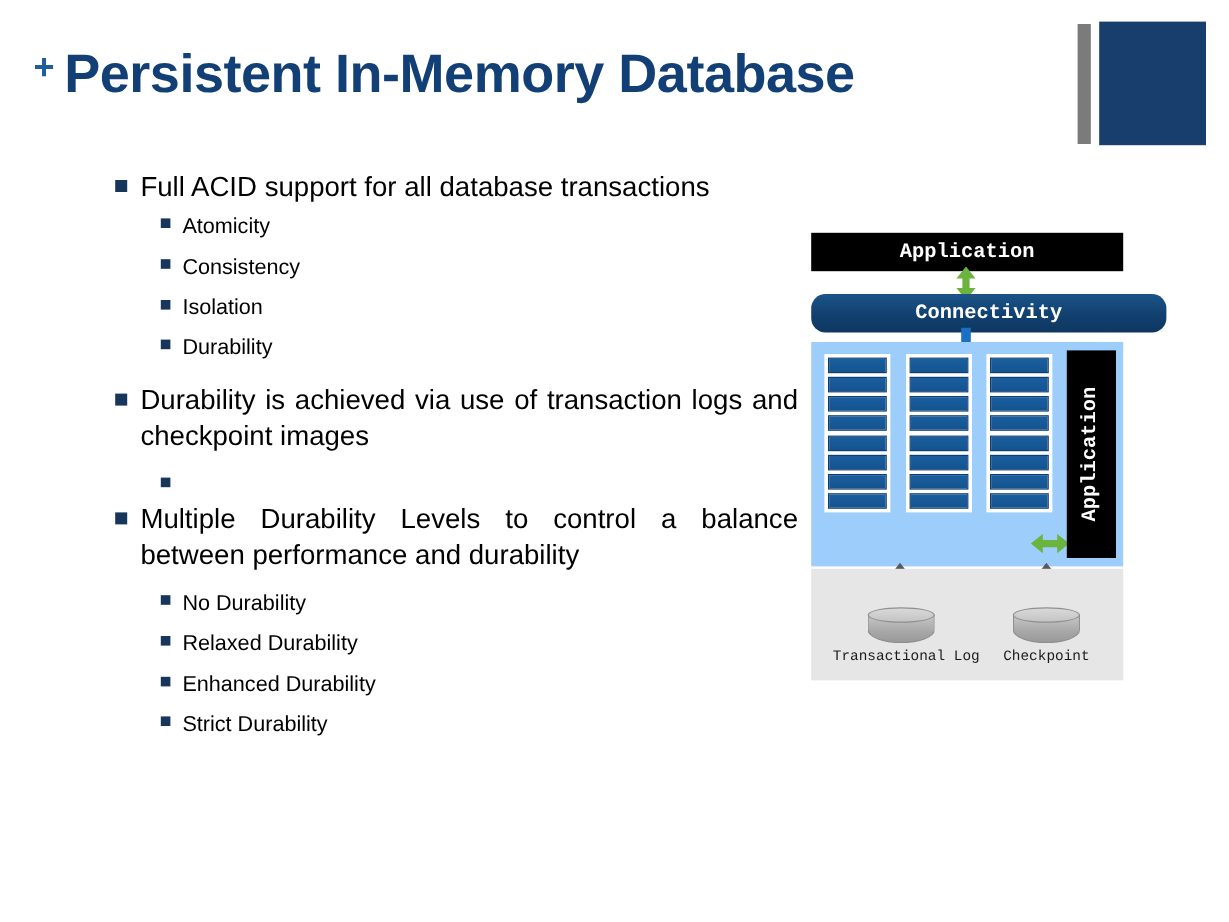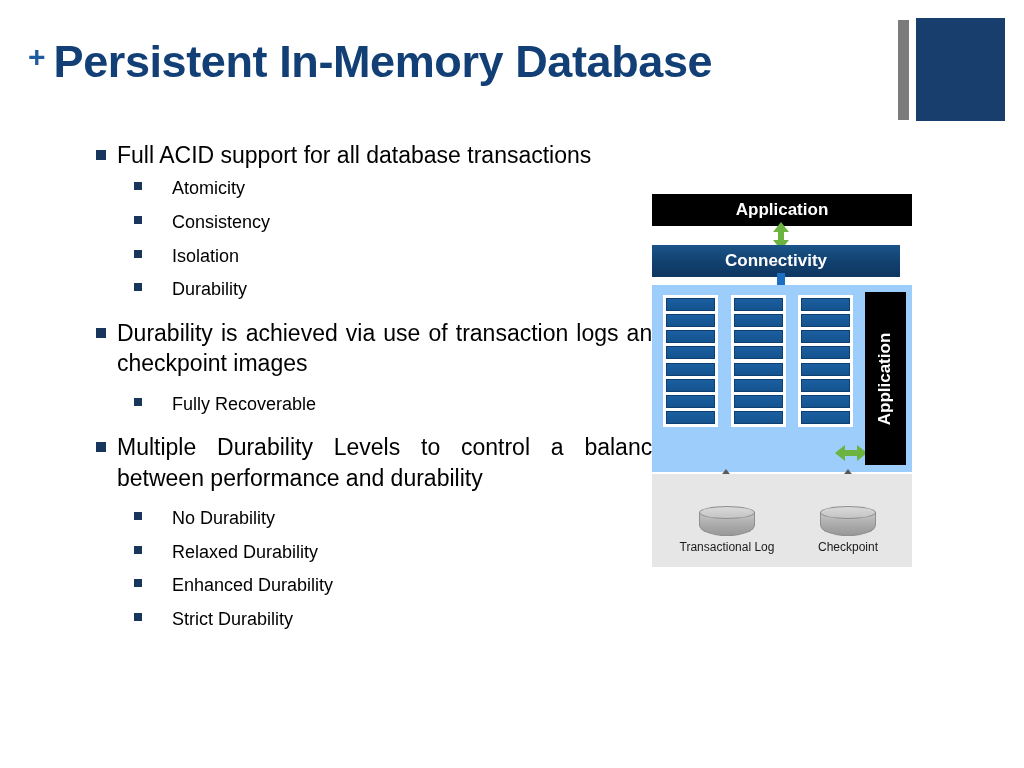--- a/index.html
+++ b/index.html
@@ -86,56 +86,57 @@
     margin-right: 12px;
   }
   .bl-1 { margin-bottom: 2px; }
   .bl-1 .marker { width: 11px; height: 11px; margin-top: 11px; }
   .bl-1 .txt { font-size: 27px; line-height: 1.28; }
 
   .bl-2 { margin-left: 34px; margin-bottom: 2px; }
   .bl-2 .marker { width: 10px; height: 10px; margin-top: 10px; margin-right: 11px; }
   .bl-2 .txt { font-size: 23px; line-height: 1.32; }
 
-  .bl-3 { margin-left: 72px; margin-bottom: 0px; gap: 20px; }
+  .bl-3 { margin-left: 72px; margin-bottom: 0px; }
   .bl-3 .marker { width: 8px; height: 8px; margin-top: 10px; margin-right: 10px; }
   .bl-3 .txt { font-size: 18px; line-height: 1.87; }
 
   .just .txt {
     text-align: justify;
     text-align-last: left;
     width: 548px;
   }
   .spacer-sm { height: 7px; }
   .spacer-md { height: 11px; }
 
   
   .diagram {
     position: absolute;
-    left: 652px;
+    left: 676px;
     top: 194px;
     width: 260px;
     height: 373px;
+    font-family: Liberation Mono, monospace;
   }
   .d-app-top {
     position: absolute;
     left: 0; top: 0;
     width: 260px; height: 32px;
     background: #000000;
     display: flex; align-items: center; justify-content: center;
   }
   .d-app-top span {
     color: #ffffff; font-size: 17px; font-weight: bold;
   }
   .d-conn {
     position: absolute;
     left: 0; top: 51px;
-    width: 248px; height: 32px;
+    width: 296px; height: 32px;
     background: linear-gradient(180deg, #1b5488 0%, #11406f 55%, #0e3761 100%);
-    display: flex; align-items: center; justify-content: center;
+    display: flex; align-items: center; justify-content: center; border-radius: 12px;
   }
   .d-conn span {
     color: #ffffff; font-size: 17px; font-weight: bold;
   }
   .d-mem {
     position: absolute;
     left: 0; top: 91px;
     width: 260px; height: 187px;
     background: #9dcdfa;
   }
@@ -275,21 +276,20 @@
 
   <div class="bl bl-2 just">
     <span class="marker"></span>
     <span class="txt">Durability is achieved via use of transaction logs and checkpoint images</span>
   </div>
 
   <div class="spacer-sm"></div>
 
   <div class="bl bl-3">
     <span class="marker"></span>
-    <span class="txt">Fully Recoverable</span>
   </div>
 
   <div class="spacer-md"></div>
 
   <div class="bl bl-2 just">
     <span class="marker"></span>
     <span class="txt">Multiple Durability Levels to control a balance between performance and durability</span>
   </div>
 
   <div class="spacer-sm"></div>

